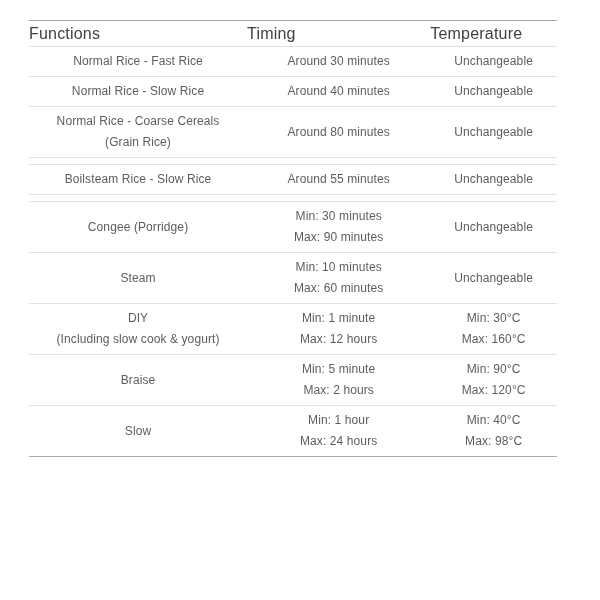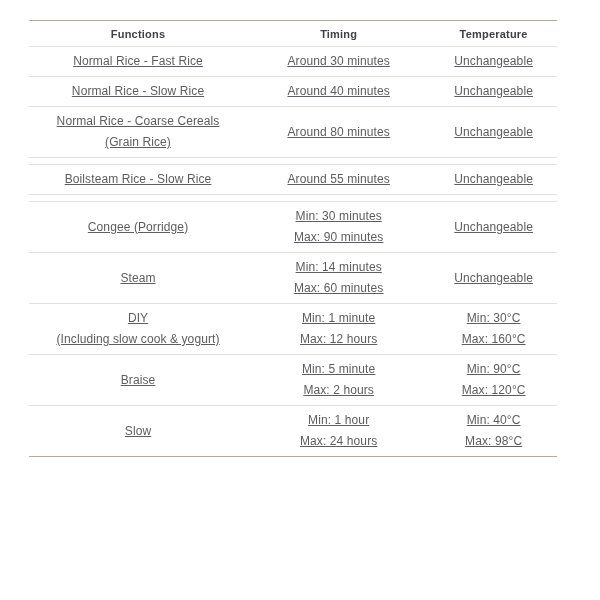--- a/index.html
+++ b/index.html
@@ -23,39 +23,39 @@
     overflow: hidden;
   }
   table.spec-table {
     border-collapse: collapse;
     table-layout: fixed;
     width: 528px;
     margin: 20px 0 0 29px;
     border-top: 1px solid var(--border-heavy);
   }
   th {
-    font-size: 11px;
-    font-weight: bold;
+    font-size: 16px;
+    font-weight: normal;
     color: var(--header-text);
     letter-spacing: 0.2px;
-    text-align: center;
+    text-align: left;
     height: 26px;
     padding: 0;
     border-bottom: 1px solid var(--border-light);
   }
   td {
     font-size: 12px;
     color: var(--body-text);
     text-align: center;
     letter-spacing: 0.1px;
     padding: 4px 0;
     border-bottom: 1px solid var(--border-light);
     vertical-align: middle;
   }
-  td .line { line-height: 21px; text-decoration: underline; }
+  td .line { line-height: 21px; }
   tr.spacer td {
     padding: 0;
     height: 7px;
     border-bottom: 1px solid var(--border-light);
   }
   tbody tr:last-child td {
     border-bottom: 1px solid var(--border-heavy);
   }
 </style>
 </head>
@@ -137,21 +137,21 @@
           </td>
           <td>
             <div class="line">Unchangeable</div>
           </td>
         </tr>
         <tr>
           <td>
             <div class="line">Steam</div>
           </td>
           <td>
-            <div class="line">Min: 14 minutes</div>
+            <div class="line">Min: 10 minutes</div>
             <div class="line">Max: 60 minutes</div>
           </td>
           <td>
             <div class="line">Unchangeable</div>
           </td>
         </tr>
         <tr>
           <td>
             <div class="line">DIY</div>
             <div class="line">(Including slow cook &amp; yogurt)</div>

